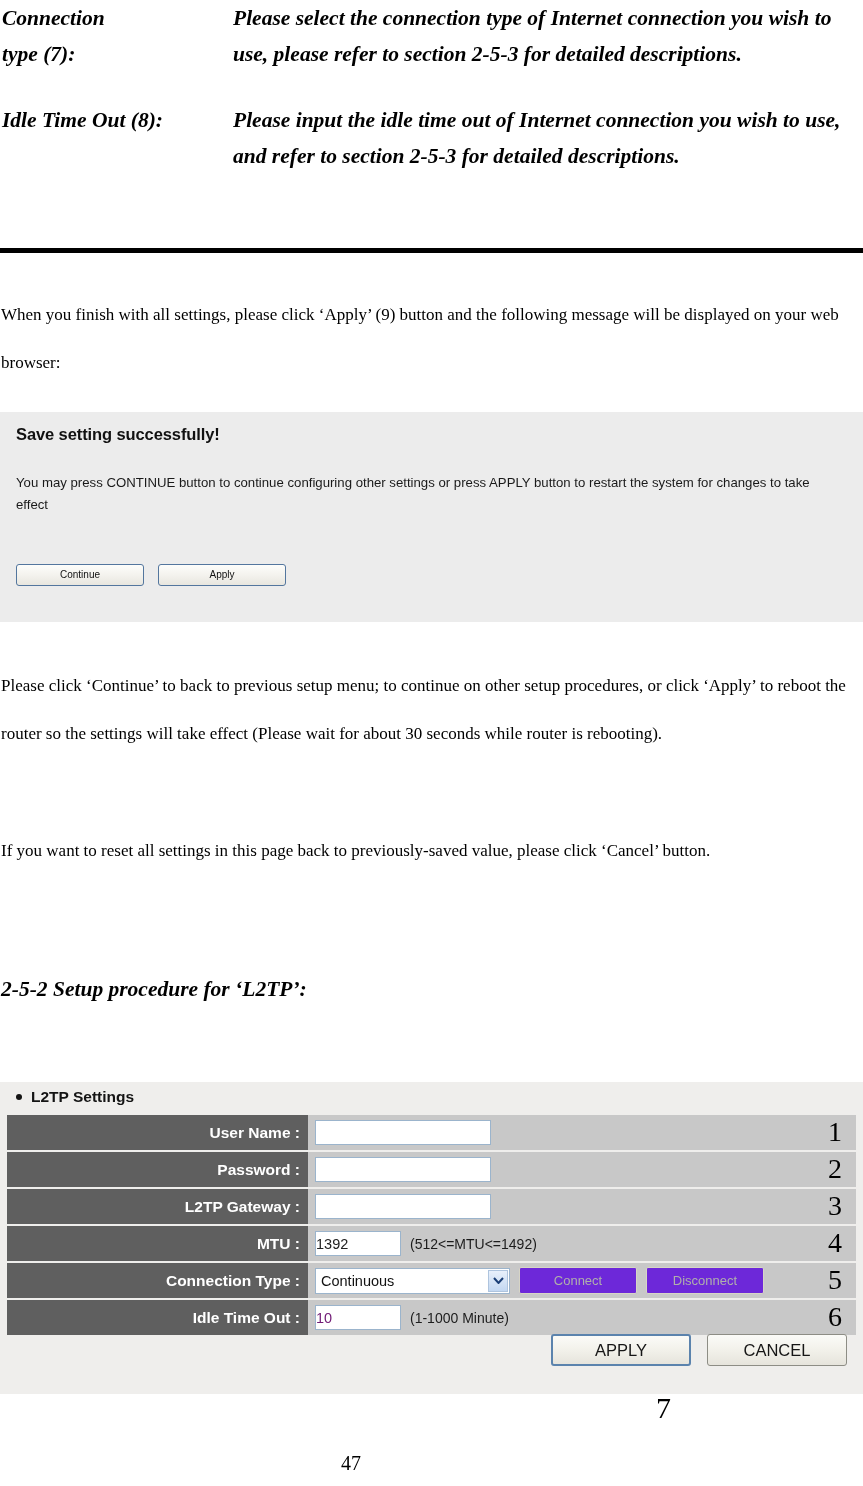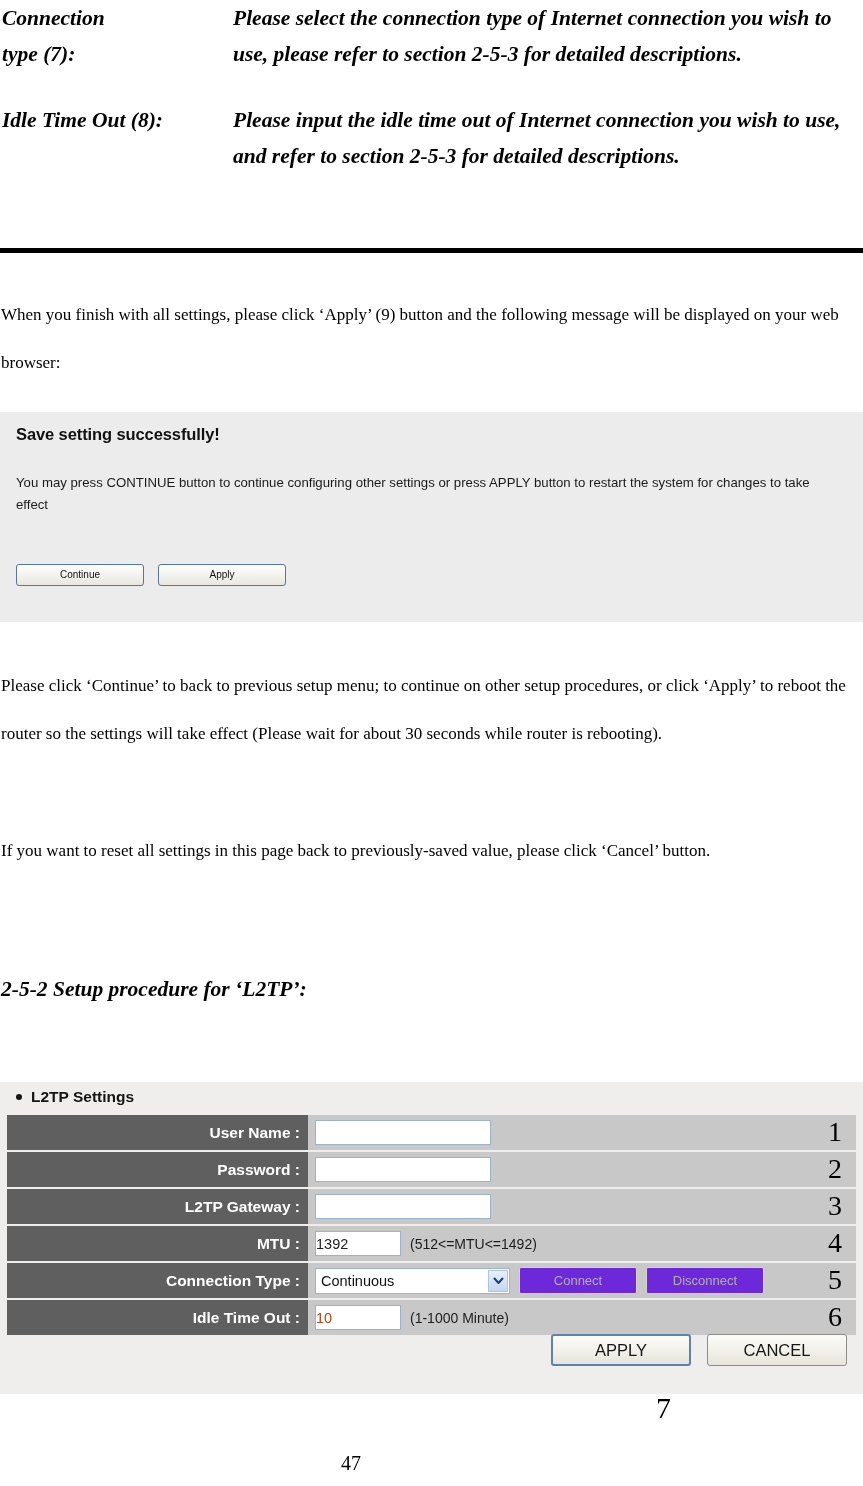--- a/index.html
+++ b/index.html
@@ -207,21 +207,21 @@
     box-sizing: border-box;
     font-family: "Liberation Sans", "DejaVu Sans", sans-serif;
     font-size: 14.5px;
     color: #222;
     padding: 0 0;
     display: flex;
     align-items: center;
   }
   .w-wide { width: 176px; }
   .w-num  { width: 86px; }
-  .dim-value { color: #c2410c; }
+  .dim-value { color: #701a75; }
   .hint {
     font-size: 14px;
     color: #1c1c1c;
   }
   .select-box {
     width: 195px;
     height: 26px;
     background: #ffffff;
     border: 1px solid #9bb4cc;
     box-sizing: border-box;

